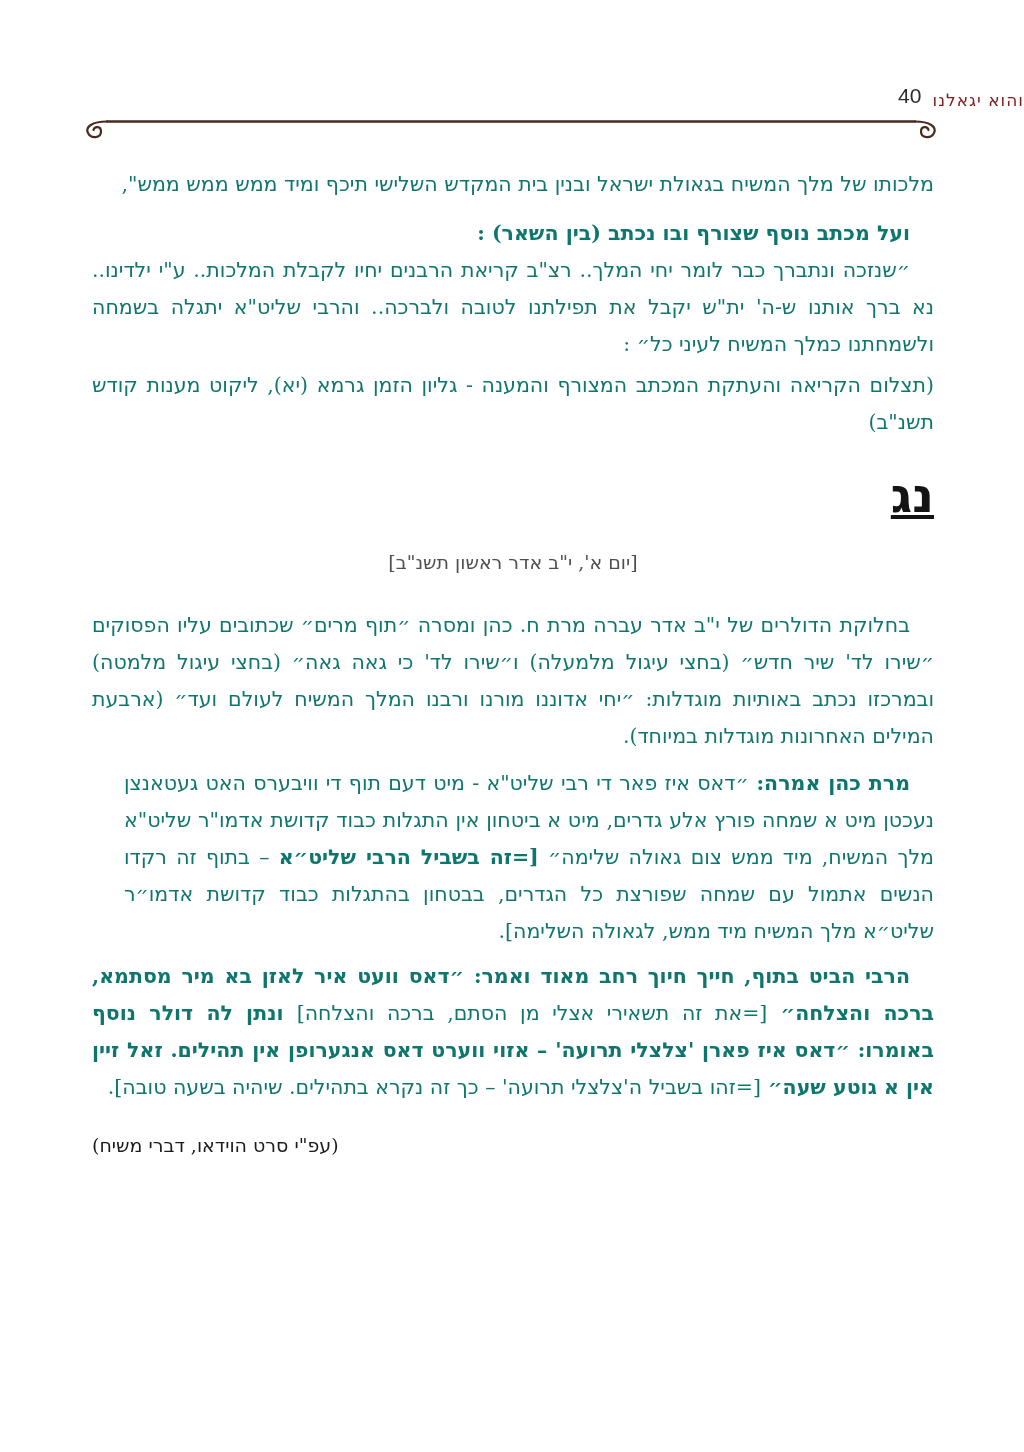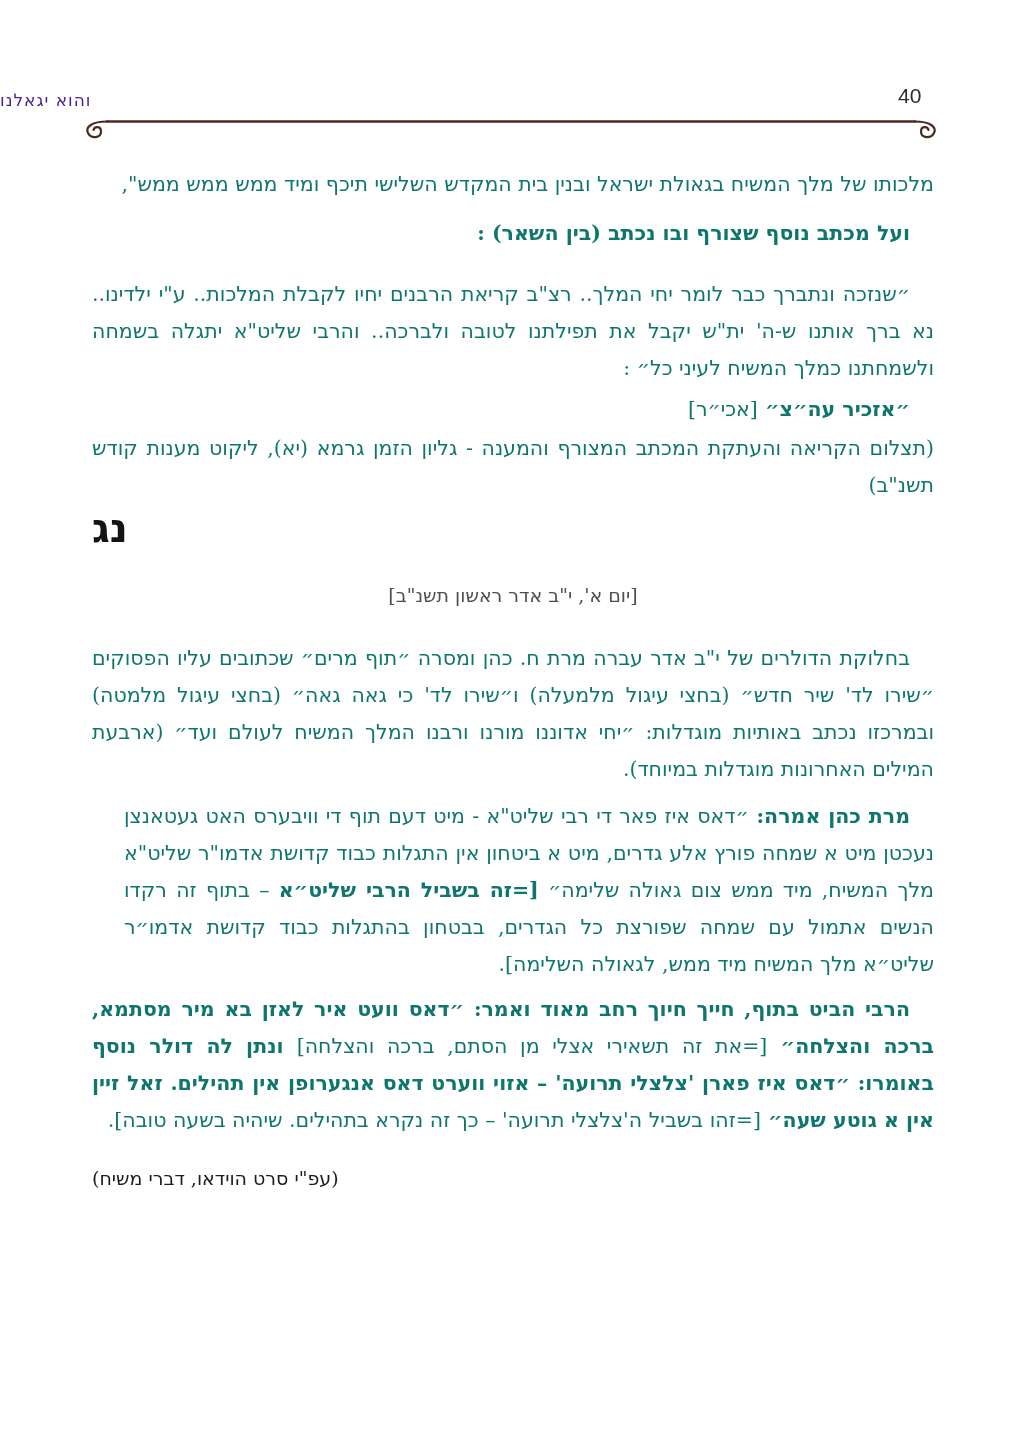--- a/index.html
+++ b/index.html
@@ -12,45 +12,45 @@
     direction:rtl;
     overflow:hidden;
   }
   .page-number{
     position:absolute;top:84px;left:898px;
     font-size:21px;color:#2e2e2e;direction:ltr;
     font-family:Liberation Sans, sans-serif;
   }
   .header-title{
     position:absolute;top:90px;left:0;right:0;
-    text-align:left;font-size:17px;color:#4c1d95;
+    text-align:right;font-size:17px;color:#7f1d1d;
     letter-spacing:1px;
   }
   .ornament{position:absolute;top:114px;left:82px;}
   .body{
     position:absolute;top:166px;right:90px;left:92px;
   }
   .para{
     margin:0;
     font-size:20.5px;line-height:37px;
     text-align:justify;
     color:#0f766e;
   }
   .indent{text-indent:24px;}
   .bold{font-weight:bold;}
   .mb-a{margin-bottom:12px;}
-  .mb-b{margin-bottom:24px;}
+  .mb-b{margin-bottom:0;}
   .mb-c{margin-bottom:4px;}
   .mb-d{margin-bottom:2px;}
-  .mb-e{}
+  .mb-e{margin-bottom:30px;}
   .section-number{
     margin:0 0 28px 0;
-    text-align:left;
-    font-size:40px;line-height:48px;
-    font-weight:bold;color:#141414;
+    text-align:right;
+    font-size:48px;line-height:48px;
+    font-weight:bold;color:#141414;text-decoration:underline;
   }
   .date-line{
     margin:0 0 30px 0;
     text-align:center;
     font-size:19px;line-height:30px;
     color:#4f4f4f;
   }
   .mb-f{margin-bottom:10px;}
   .mb-g{margin-bottom:8px;margin-left:32px;}
   .mb-h{margin-bottom:24px;}
@@ -77,21 +77,20 @@
   </svg>
 
   <div class="body">
 
     <p class="para mb-a">מלכותו של מלך המשיח בגאולת ישראל ובנין בית המקדש השלישי תיכף ומיד ממש ממש ממש",</p>
 
     <p class="para indent bold mb-b">ועל מכתב נוסף שצורף ובו נכתב (בין השאר) :</p>
 
     <p class="para indent mb-c">״שנזכה ונתברך כבר לומר יחי המלך.. רצ"ב קריאת הרבנים יחיו לקבלת המלכות.. ע"י ילדינו.. נא ברך אותנו ש-ה' ית"ש יקבל את תפילתנו לטובה ולברכה.. והרבי שליט"א יתגלה בשמחה ולשמחתנו כמלך המשיח לעיני כל״ :</p>
 
-    <p class="para indent mb-d"><span class="bold">״אזכיר עה״צ״ </span><span>[אכי״ר]</span></p>
 
     <p class="para mb-e">(תצלום הקריאה והעתקת המכתב המצורף והמענה - גליון הזמן גרמא (יא), ליקוט מענות קודש תשנ"ב)</p>
 
     <h2 class="section-number">נג</h2>
 
     <div class="date-line">[יום א', י"ב אדר ראשון תשנ"ב]</div>
 
     <p class="para indent mb-f">בחלוקת הדולרים של י"ב אדר עברה מרת ח. כהן ומסרה ״תוף מרים״ שכתובים עליו הפסוקים ״שירו לד' שיר חדש״ (בחצי עיגול מלמעלה) ו״שירו לד' כי גאה גאה״ (בחצי עיגול מלמטה) ובמרכזו נכתב באותיות מוגדלות: ״יחי אדוננו מורנו ורבנו המלך המשיח לעולם ועד״ (ארבעת המילים האחרונות מוגדלות במיוחד).</p>
 
     <p class="para indent mb-g"><span class="bold">מרת כהן אמרה: </span><span>״דאס איז פאר די רבי שליט"א - מיט דעם תוף די וויבערס האט געטאנצן נעכטן מיט א שמחה פורץ אלע גדרים, מיט א ביטחון אין התגלות כבוד קדושת אדמו"ר שליט"א מלך המשיח, מיד ממש צום גאולה שלימה״ </span><span class="bold">[=זה בשביל הרבי שליט״א</span><span> – בתוף זה רקדו הנשים אתמול עם שמחה שפורצת כל הגדרים, בבטחון בהתגלות כבוד קדושת אדמו״ר שליט״א מלך המשיח מיד ממש, לגאולה השלימה].</span></p>

